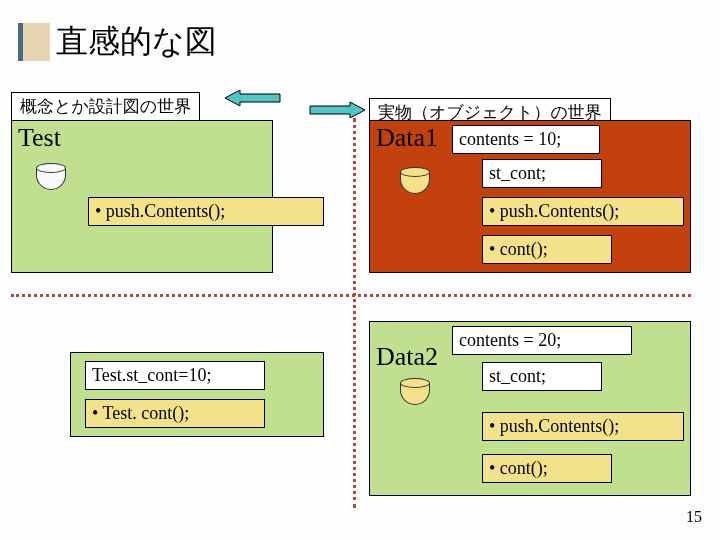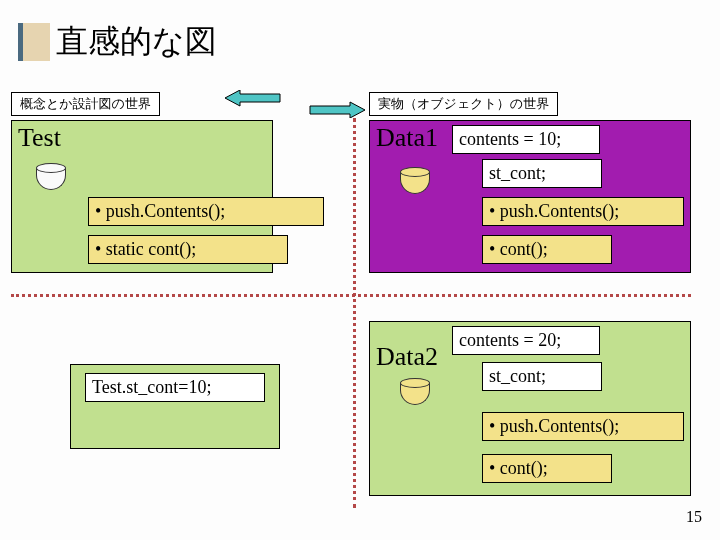--- a/index.html
+++ b/index.html
@@ -1,28 +1,28 @@
 <!DOCTYPE html>
 <html><head>
 <meta charset="utf-8">
 <style>
 *{box-sizing:border-box;margin:0;padding:0}
 body{width:720px;height:540px;background:#fdfdfd;font-family:"MS PGothic","Meiryo",sans-serif;position:relative;overflow:hidden}
 .title-row{display:flex;align-items:center;padding:20px 15px 8px 18px}
 .title-bar{width:32px;height:38px;background:#e6d4b0;border-left:5px solid #4a6a80;margin-right:6px}
 .title{font-size:32px;font-family:"MS PMincho",serif}
-.lbl{display:inline-block;border:1.5px solid #000;padding:2px 8px;font-size:13px;background:#fff}
+.lbl{display:inline-block;border:1.5px solid #000;padding:2px 8px;font-size:17px;background:#fff}
 .lbl.left{position:absolute;left:11px;top:92px}
-.lbl.right{position:absolute;left:369px;top:92px}
+.lbl.right{position:absolute;left:369px;top:98px}
 .arrows{position:absolute;left:225px;top:90px}
 .box{position:absolute;border:1.5px solid #000}
 .box.test{left:11px;top:120px;width:262px;height:153px;background:#c1e08f}
-.box.d1{left:369px;top:120px;width:322px;height:153px;background:#a21caf}
+.box.d1{left:369px;top:120px;width:322px;height:153px;background:#c2410c}
 .box.d2{left:369px;top:321px;width:322px;height:175px;background:#c1e08f}
-.box.mid{left:70px;top:364px;width:210px;height:85px;background:#c1e08f}
+.box.mid{left:70px;top:352px;width:254px;height:85px;background:#c1e08f}
 .bt{position:absolute;font-family:"Times New Roman",serif;font-size:26px}
 .row{position:absolute;border:1.5px solid #000;font-size:18px;padding:3px 6px;font-family:"Times New Roman",serif}
 .white{background:#fff}
 .yel{background:#f3e28a}
 .cyl{position:absolute;width:30px}
 .cyl .top{width:30px;height:10px;border:1px solid #333;border-radius:50%;background:#fafafa;position:relative;z-index:2}
 .cyl .body{width:30px;height:22px;border-left:1px solid #333;border-right:1px solid #333;border-bottom:1px solid #333;border-radius:0 0 15px 15px;background:#fafafa;margin-top:-5px}
 .cyl.y .top,.cyl.y .body{background:#f3e28a}
 .dots-h{position:absolute;border-top:3px dotted #b44848}
 .dots-v{position:absolute;border-left:3px dotted #b44848}
@@ -47,44 +47,44 @@
 <div class="dots-v" style="left:353px;top:118px;height:390px"></div>
 <div class="dots-h" style="left:11px;top:294px;width:680px"></div>
 
 <div class="box test">
   <div class="bt" style="left:6px;top:2px">Test</div>
   <div class="cyl" style="left:24px;top:42px">
       <div class="top"></div>
       <div class="body"></div>
     </div>
   <div class="row yel" style="left:76px;top:76px;width:236px">•   push.Contents();</div>
-  <div class="row yel" style="left:76px;top:114px;width:200px">•   static cont();</div>
 </div>
 
 <div class="box d1">
   <div class="bt" style="left:6px;top:2px">Data1</div>
   <div class="cyl y" style="left:30px;top:46px">
       <div class="top"></div>
       <div class="body"></div>
     </div>
   <div class="row white" style="left:82px;top:4px;width:148px">contents = 10;</div>
   <div class="row white" style="left:112px;top:38px;width:120px">st_cont;</div>
   <div class="row yel" style="left:112px;top:76px;width:202px">•   push.Contents();</div>
   <div class="row yel" style="left:112px;top:114px;width:130px">•   cont();</div>
 </div>
 
 <div class="box d2">
   <div class="bt" style="left:6px;top:20px">Data2</div>
   <div class="cyl y" style="left:30px;top:56px">
       <div class="top"></div>
       <div class="body"></div>
     </div>
-  <div class="row white" style="left:82px;top:4px;width:148px">contents = 20;</div>
+  <div class="row white" style="left:82px;top:4px;width:180px">contents = 20;</div>
   <div class="row white" style="left:112px;top:40px;width:120px">st_cont;</div>
   <div class="row yel" style="left:112px;top:90px;width:202px">•   push.Contents();</div>
   <div class="row yel" style="left:112px;top:132px;width:130px">•   cont();</div>
 </div>
 
 <div class="box mid">
   <div class="row white" style="left:14px;top:8px;width:180px">Test.st_cont=10;</div>
+  <div class="row yel" style="left:14px;top:46px;width:180px">•   Test. cont();</div>
 </div>
 
 <div class="pagenum">15</div>
 
 </body></html>

